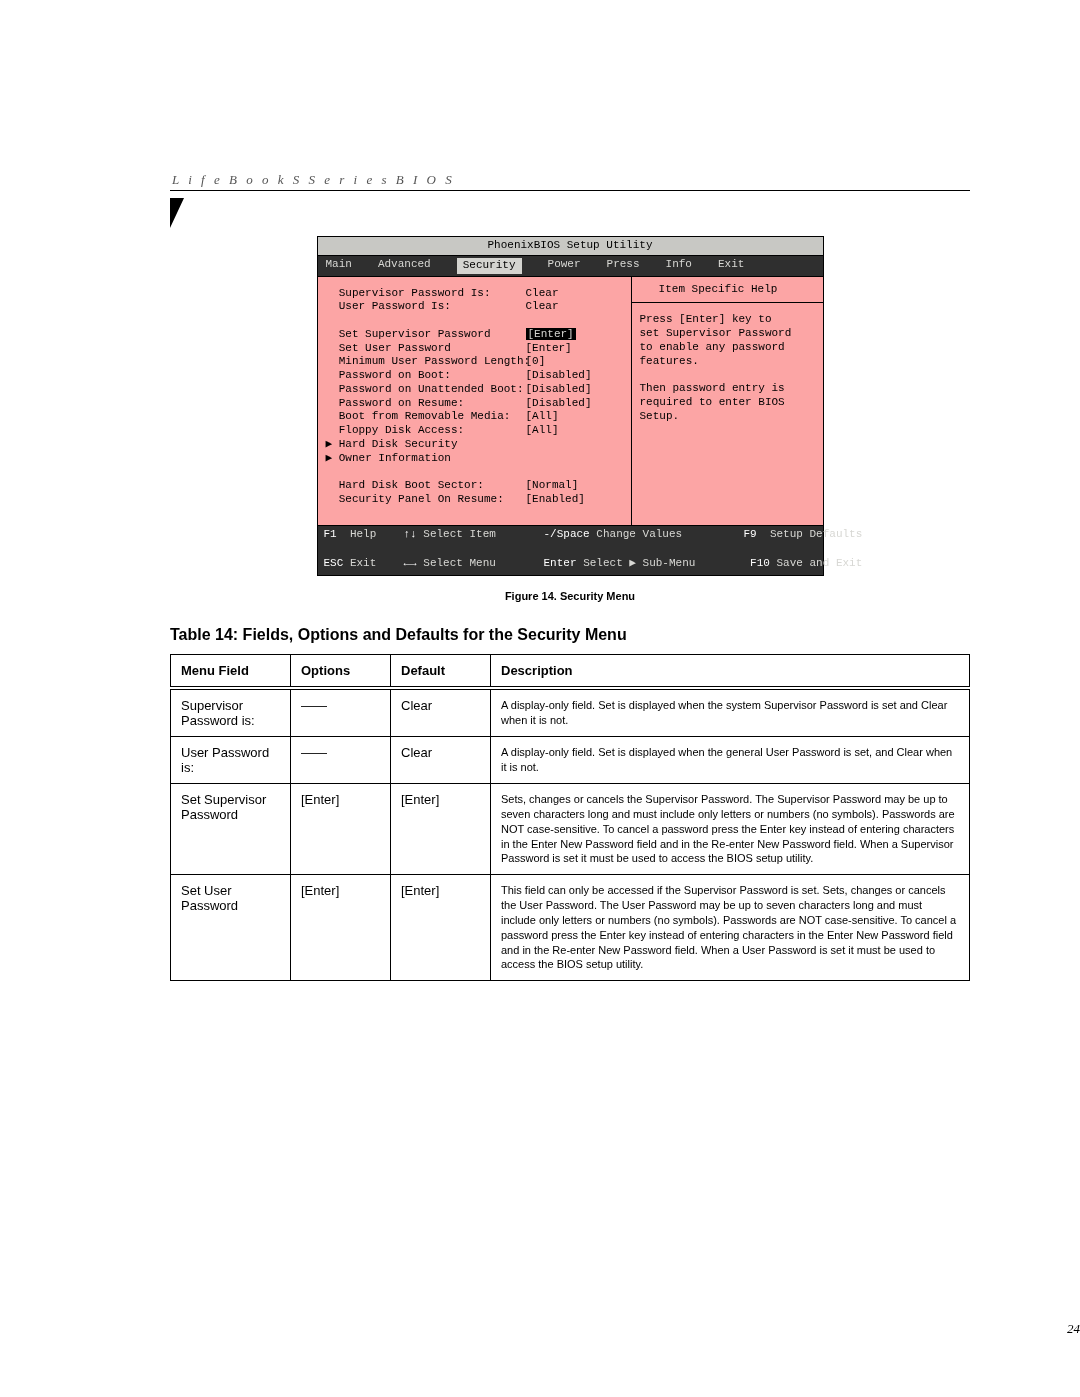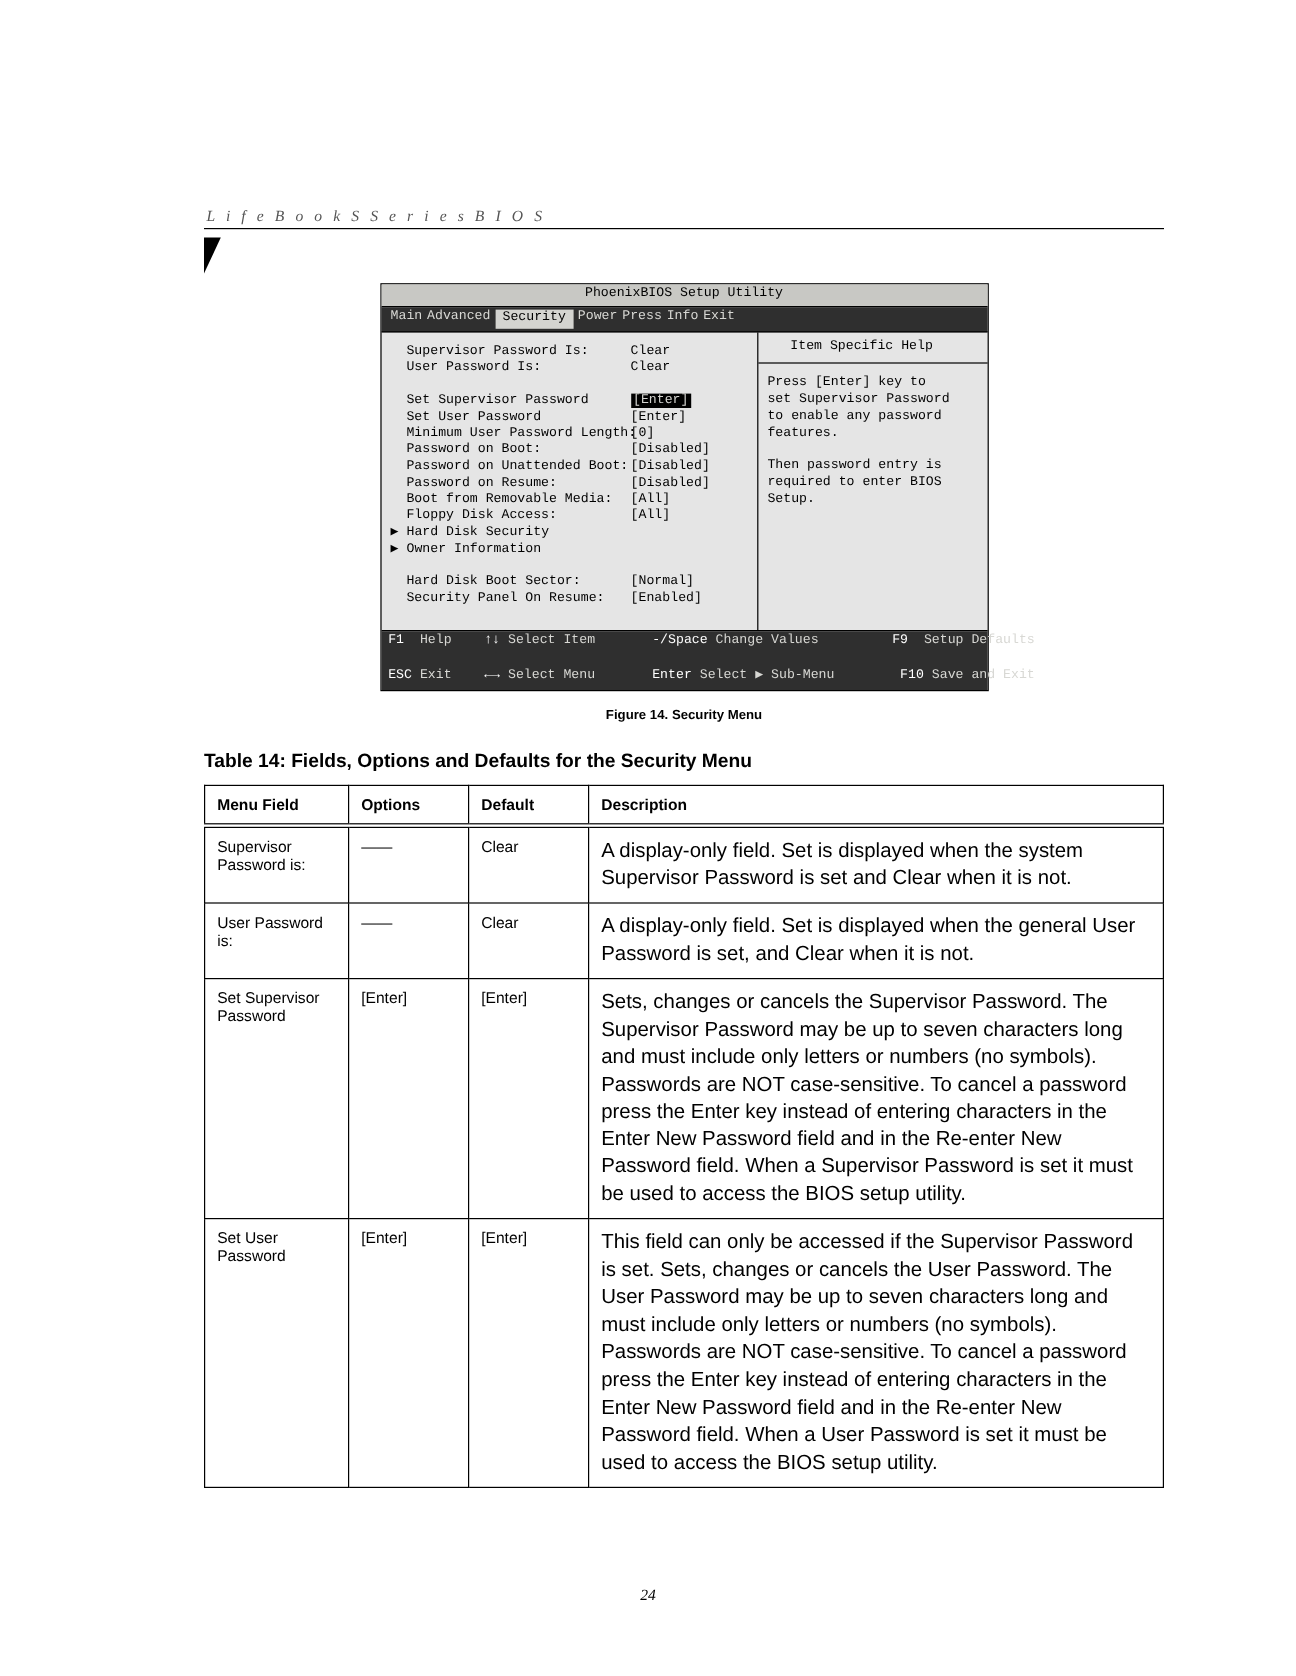--- a/index.html
+++ b/index.html
@@ -42,35 +42,35 @@
   }
 
   
   .bios {
     margin: 66px auto 0 auto;
     width: 505px;
     border: 1px solid #000;
     font-family: 'Consolas', 'Courier New', monospace;
     font-size: 11px;
     line-height: 1.25;
-    background: #e5e5e5;
+    background: #fca5a5;
     color: #000;
   }
   .bios-title {
     background: #c8c8c4;
     text-align: center;
     padding: 2px 0;
     border-bottom: 1px solid #000;
   }
   .bios-menubar {
     background: #2f2f2f;
     color: #d8d8d4;
     padding: 2px 8px;
     display: flex;
-    gap: 4px;
+    gap: 26px;
     border-bottom: 1px solid #000;
   }
   .bios-menubar span { display: inline-block; }
   .bios-menubar .active {
     background: #d4d4d0;
     color: #000;
     padding: 1px 6px;
   }
   .bios-body {
     display: flex;
@@ -137,28 +137,28 @@
   table.doc th, table.doc td {
     border: 1px solid #000;
     padding: 8px 10px;
     vertical-align: top;
     text-align: left;
   }
   table.doc thead th {
     border-bottom: 4px double #000;
     font-weight: bold;
   }
-  table.doc td.desc { font-size: 17px; line-height: 1.35; }
+  table.doc td.desc { font-size: 11px; line-height: 1.35; }
 
   .pagenum {
     position: absolute;
     bottom: 60px;
     left: 0;
     right: 0;
-    text-align: center;
+    text-align: right;
     font-style: italic;
     font-size: 13px;
   }
 </style>
 </head>
 <body>
 
 <div class="page">
   <div class="running-head">L i f e B o o k   S   S e r i e s   B I O S</div>
   <div class="head-rule"></div>

